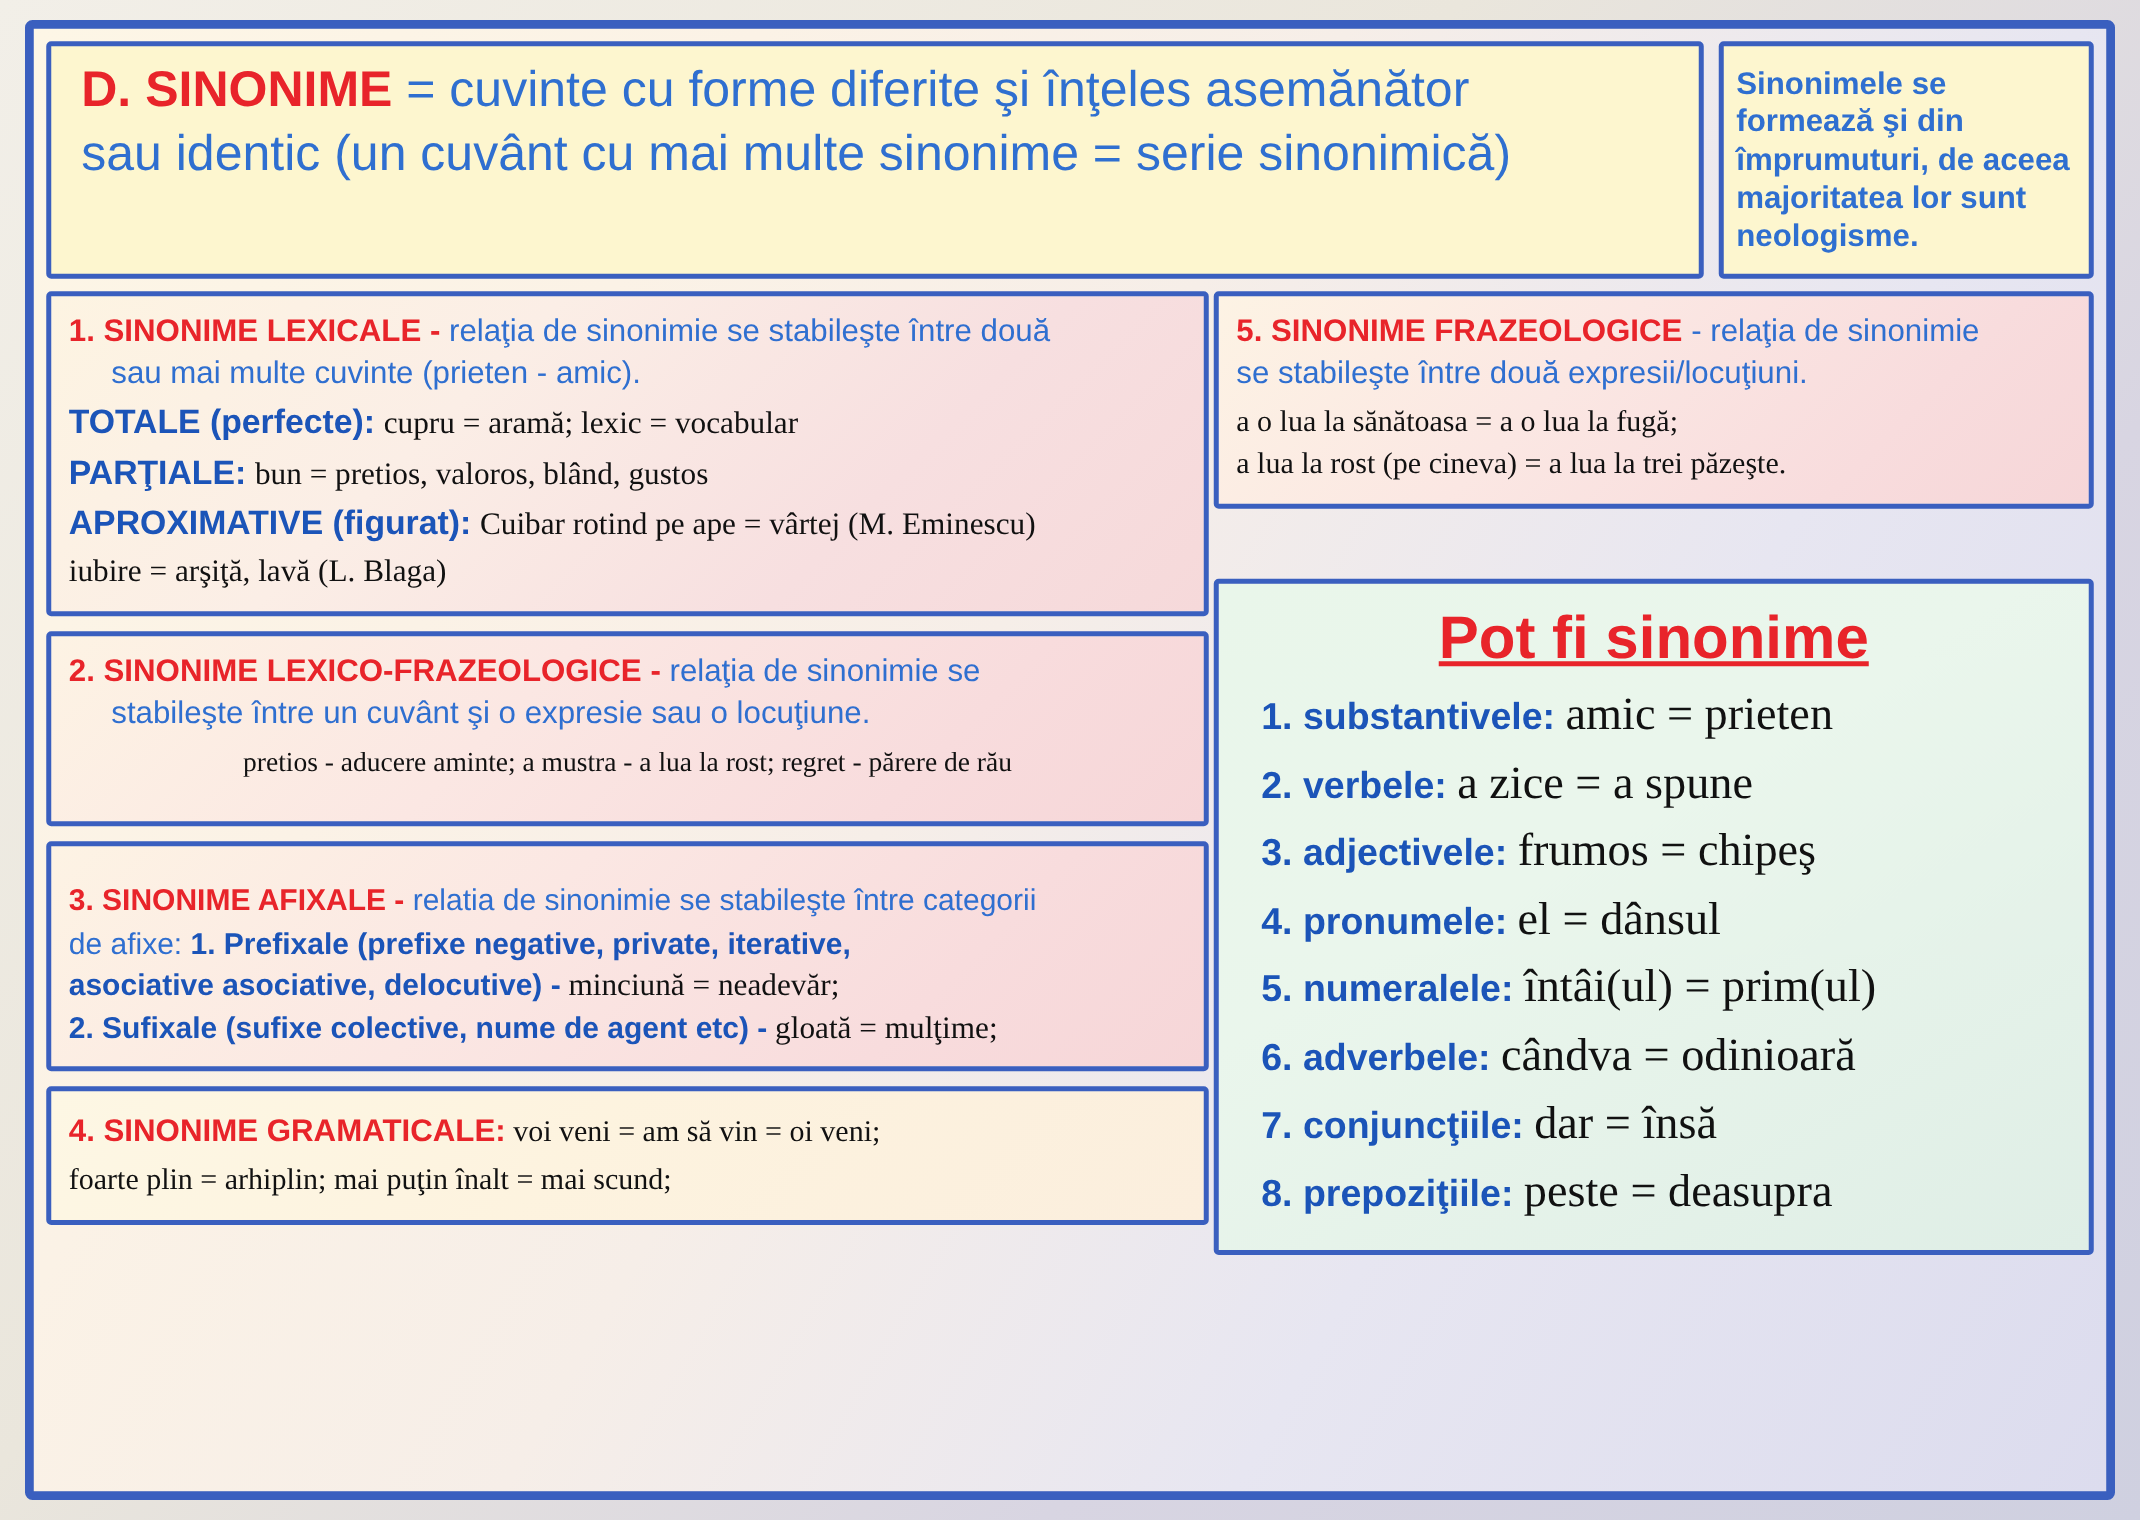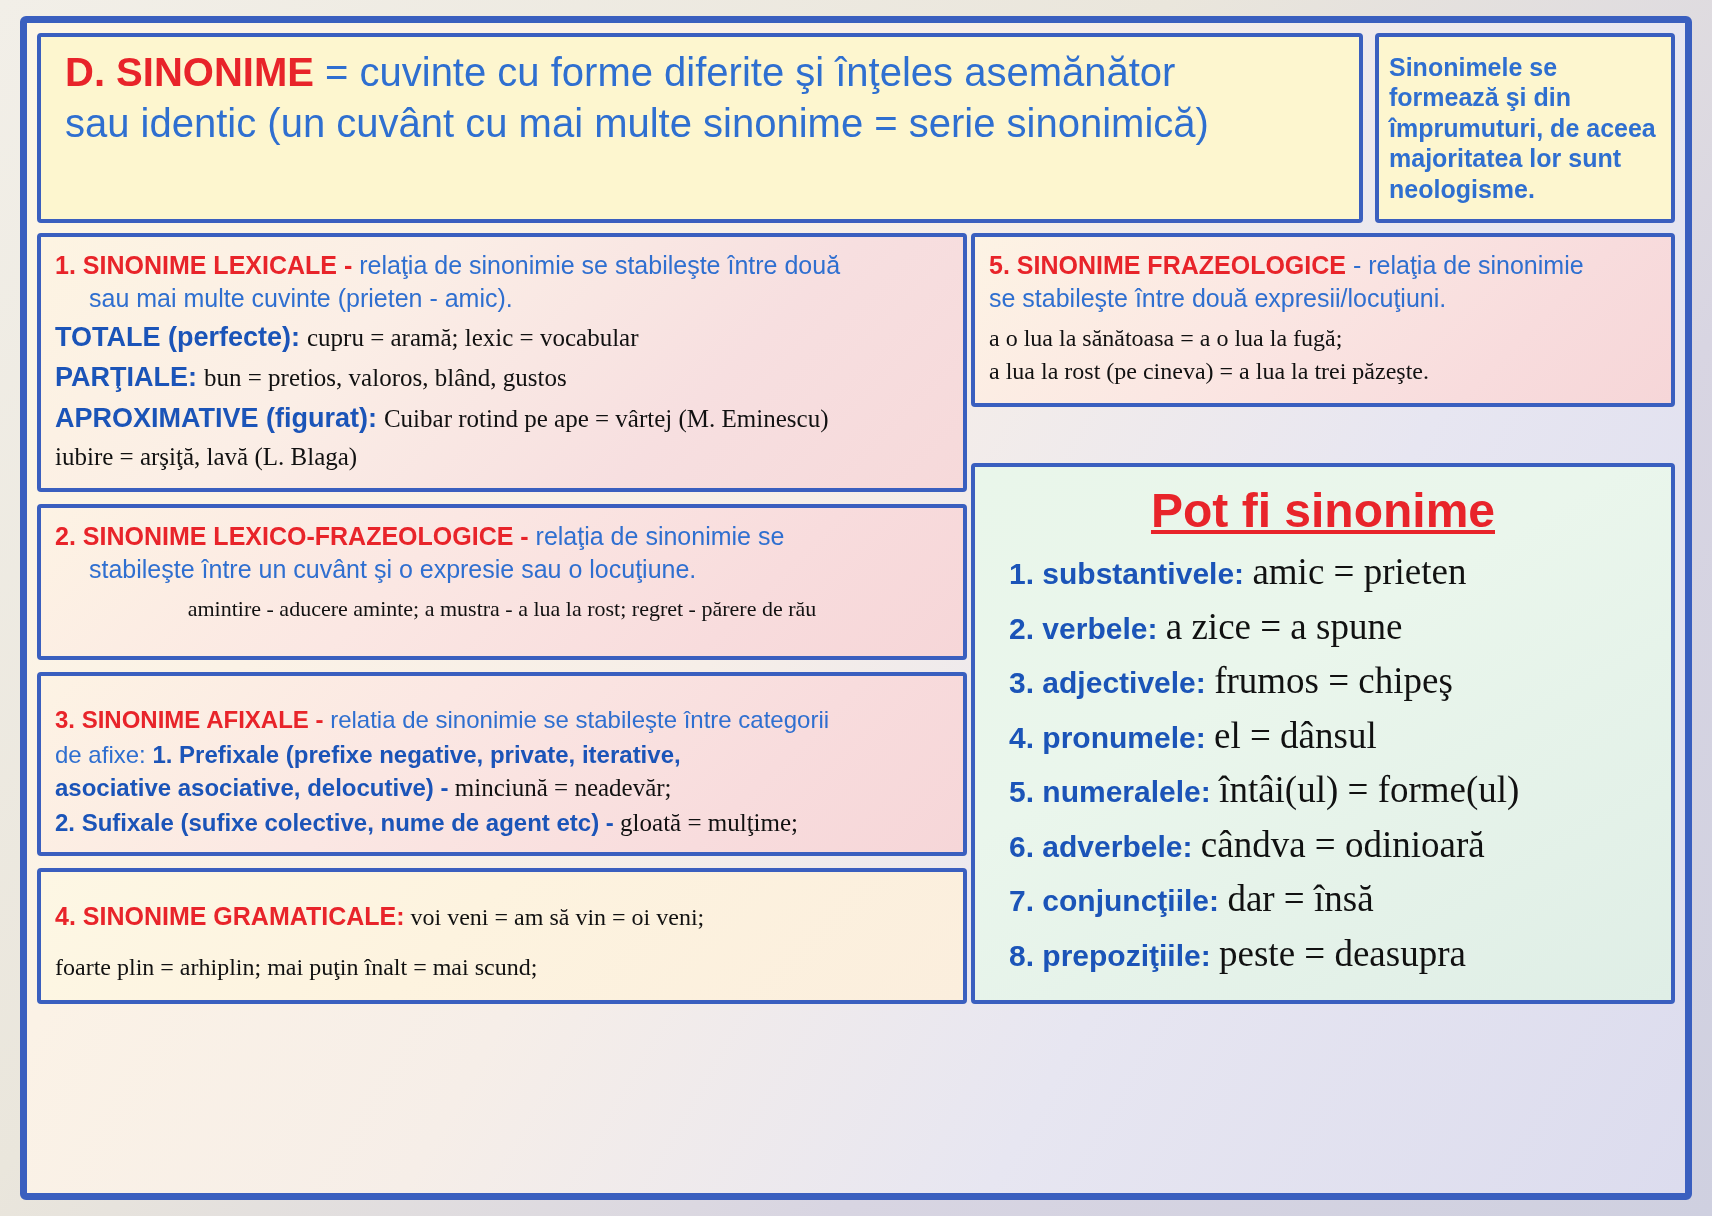--- a/index.html
+++ b/index.html
@@ -72,21 +72,21 @@
   .cat-line .lbl{color:#1b54b8;font-weight:bold;font-size:27px;}
   .ex{font-family:"Liberation Serif", serif;font-size:25px;color:#111;}
 
   .card2-p{font-size:25px;line-height:1.32;color:#2f6fd0;margin:0;}
   .card2-ex{font-family:"Liberation Serif", serif;font-size:22px;color:#111;text-align:center;margin-top:10px;}
 
   .card3-p{font-size:24px;line-height:1.32;color:#2f6fd0;margin:16px 0 2px 0;}
   .card3-b{font-size:24px;line-height:1.38;color:#1b54b8;font-weight:bold;margin:0;}
   .card3-b .ex{font-weight:normal;color:#111;}
 
-  .card4-t{font-size:25px;line-height:1.35;margin:16px 0 4px 0;}
+  .card4-t{font-size:25px;line-height:1.35;margin:4px 0 4px 0;}
   .card4-t .ex{font-size:24px;}
 
   .card5-p{font-size:25px;line-height:1.32;color:#2f6fd0;margin:0 0 10px 0;}
   .card5-ex{font-family:"Liberation Serif", serif;font-size:24px;color:#111;margin:6px 0;}
 
   .pot-title{
     text-align:center;color:#e8242a;font-weight:bold;font-size:48px;
     text-decoration:underline;margin:2px 0 8px 0;
   }
   .pot-item{
@@ -139,21 +139,21 @@
         <p class="cat-line">
           <span class="ex">iubire = arşiţă, lavă (L. Blaga)</span>
         </p>
       </div>
 
       <div class="card pinkish">
         <p class="card2-p">
           <span class="hl-red">2. SINONIME LEXICO-FRAZEOLOGICE -</span><span> relaţia de sinonimie se</span>
           <span class="indent">stabileşte între un cuvânt şi o expresie sau o locuţiune.</span>
         </p>
-        <p class="card2-ex">amintire - aducere aminte; a mustra - a lua la rost; regret - părere de rău</p>
+        <p class="card2-ex">pretios - aducere aminte; a mustra - a lua la rost; regret - părere de rău</p>
       </div>
 
       <div class="card pinkish">
         <p class="card3-p">
           <span class="hl-red">3. SINONIME AFIXALE -</span><span> relatia de sinonimie se stabileşte între categorii</span>
         </p>
         <p class="card3-b">
           <span class="hl-blue" style="font-weight:normal">de afixe: </span><span>1. Prefixale (prefixe negative, private, iterative,</span>
         </p>
         <p class="card3-b">
@@ -200,21 +200,21 @@
         <p class="pot-item">
           <span>3. adjectivele:</span>
           <span class="ex">frumos = chipeş</span>
         </p>
         <p class="pot-item">
           <span>4. pronumele:</span>
           <span class="ex">el = dânsul</span>
         </p>
         <p class="pot-item">
           <span>5. numeralele:</span>
-          <span class="ex">întâi(ul) = forme(ul)</span>
+          <span class="ex">întâi(ul) = prim(ul)</span>
         </p>
         <p class="pot-item">
           <span>6. adverbele:</span>
           <span class="ex">cândva = odinioară</span>
         </p>
         <p class="pot-item">
           <span>7. conjuncţiile:</span>
           <span class="ex">dar = însă</span>
         </p>
         <p class="pot-item">

